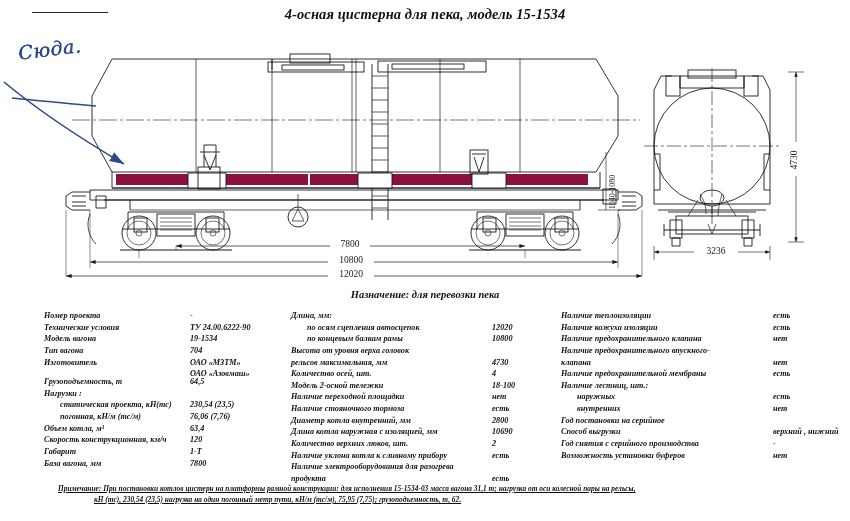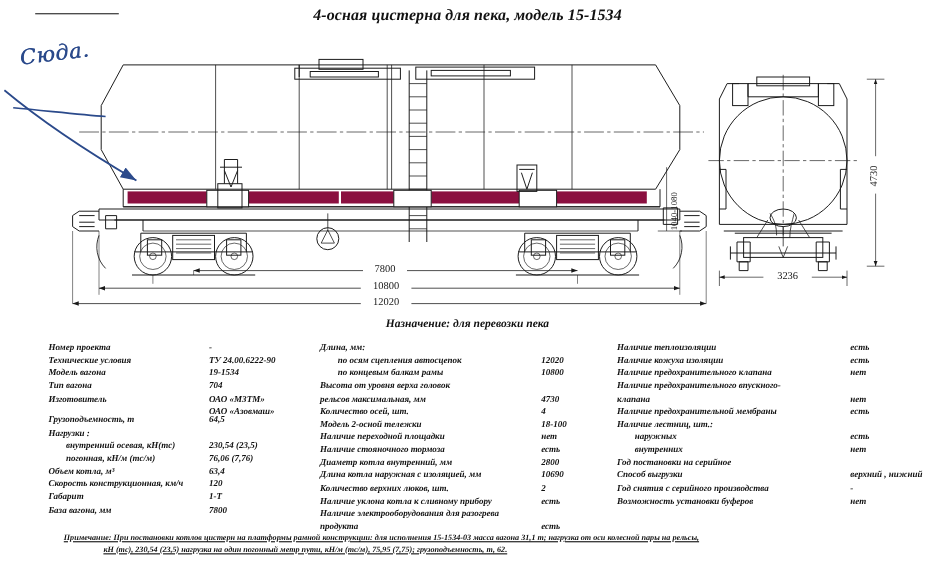--- a/index.html
+++ b/index.html
@@ -442,21 +442,21 @@
       <div class="spec-row gap"></div>
       <div class="spec-row">
         <span class="lbl">Грузоподъемность, т</span>
         <span class="val">64,5</span>
       </div>
       <div class="spec-row">
         <span class="lbl">Нагрузки :</span>
         <span class="val"></span>
       </div>
       <div class="spec-row indent">
-        <span class="lbl">внутренний осевая, кН(тс)</span>
+        <span class="lbl">статическая проекта, кН(тс)</span>
         <span class="val">230,54 (23,5)</span>
       </div>
       <div class="spec-row indent">
         <span class="lbl">погонная, кН/м (тс/м)</span>
         <span class="val">76,06 (7,76)</span>
       </div>
       <div class="spec-row">
         <span class="lbl">Объем котла, м³</span>
         <span class="val">63,4</span>
       </div>

